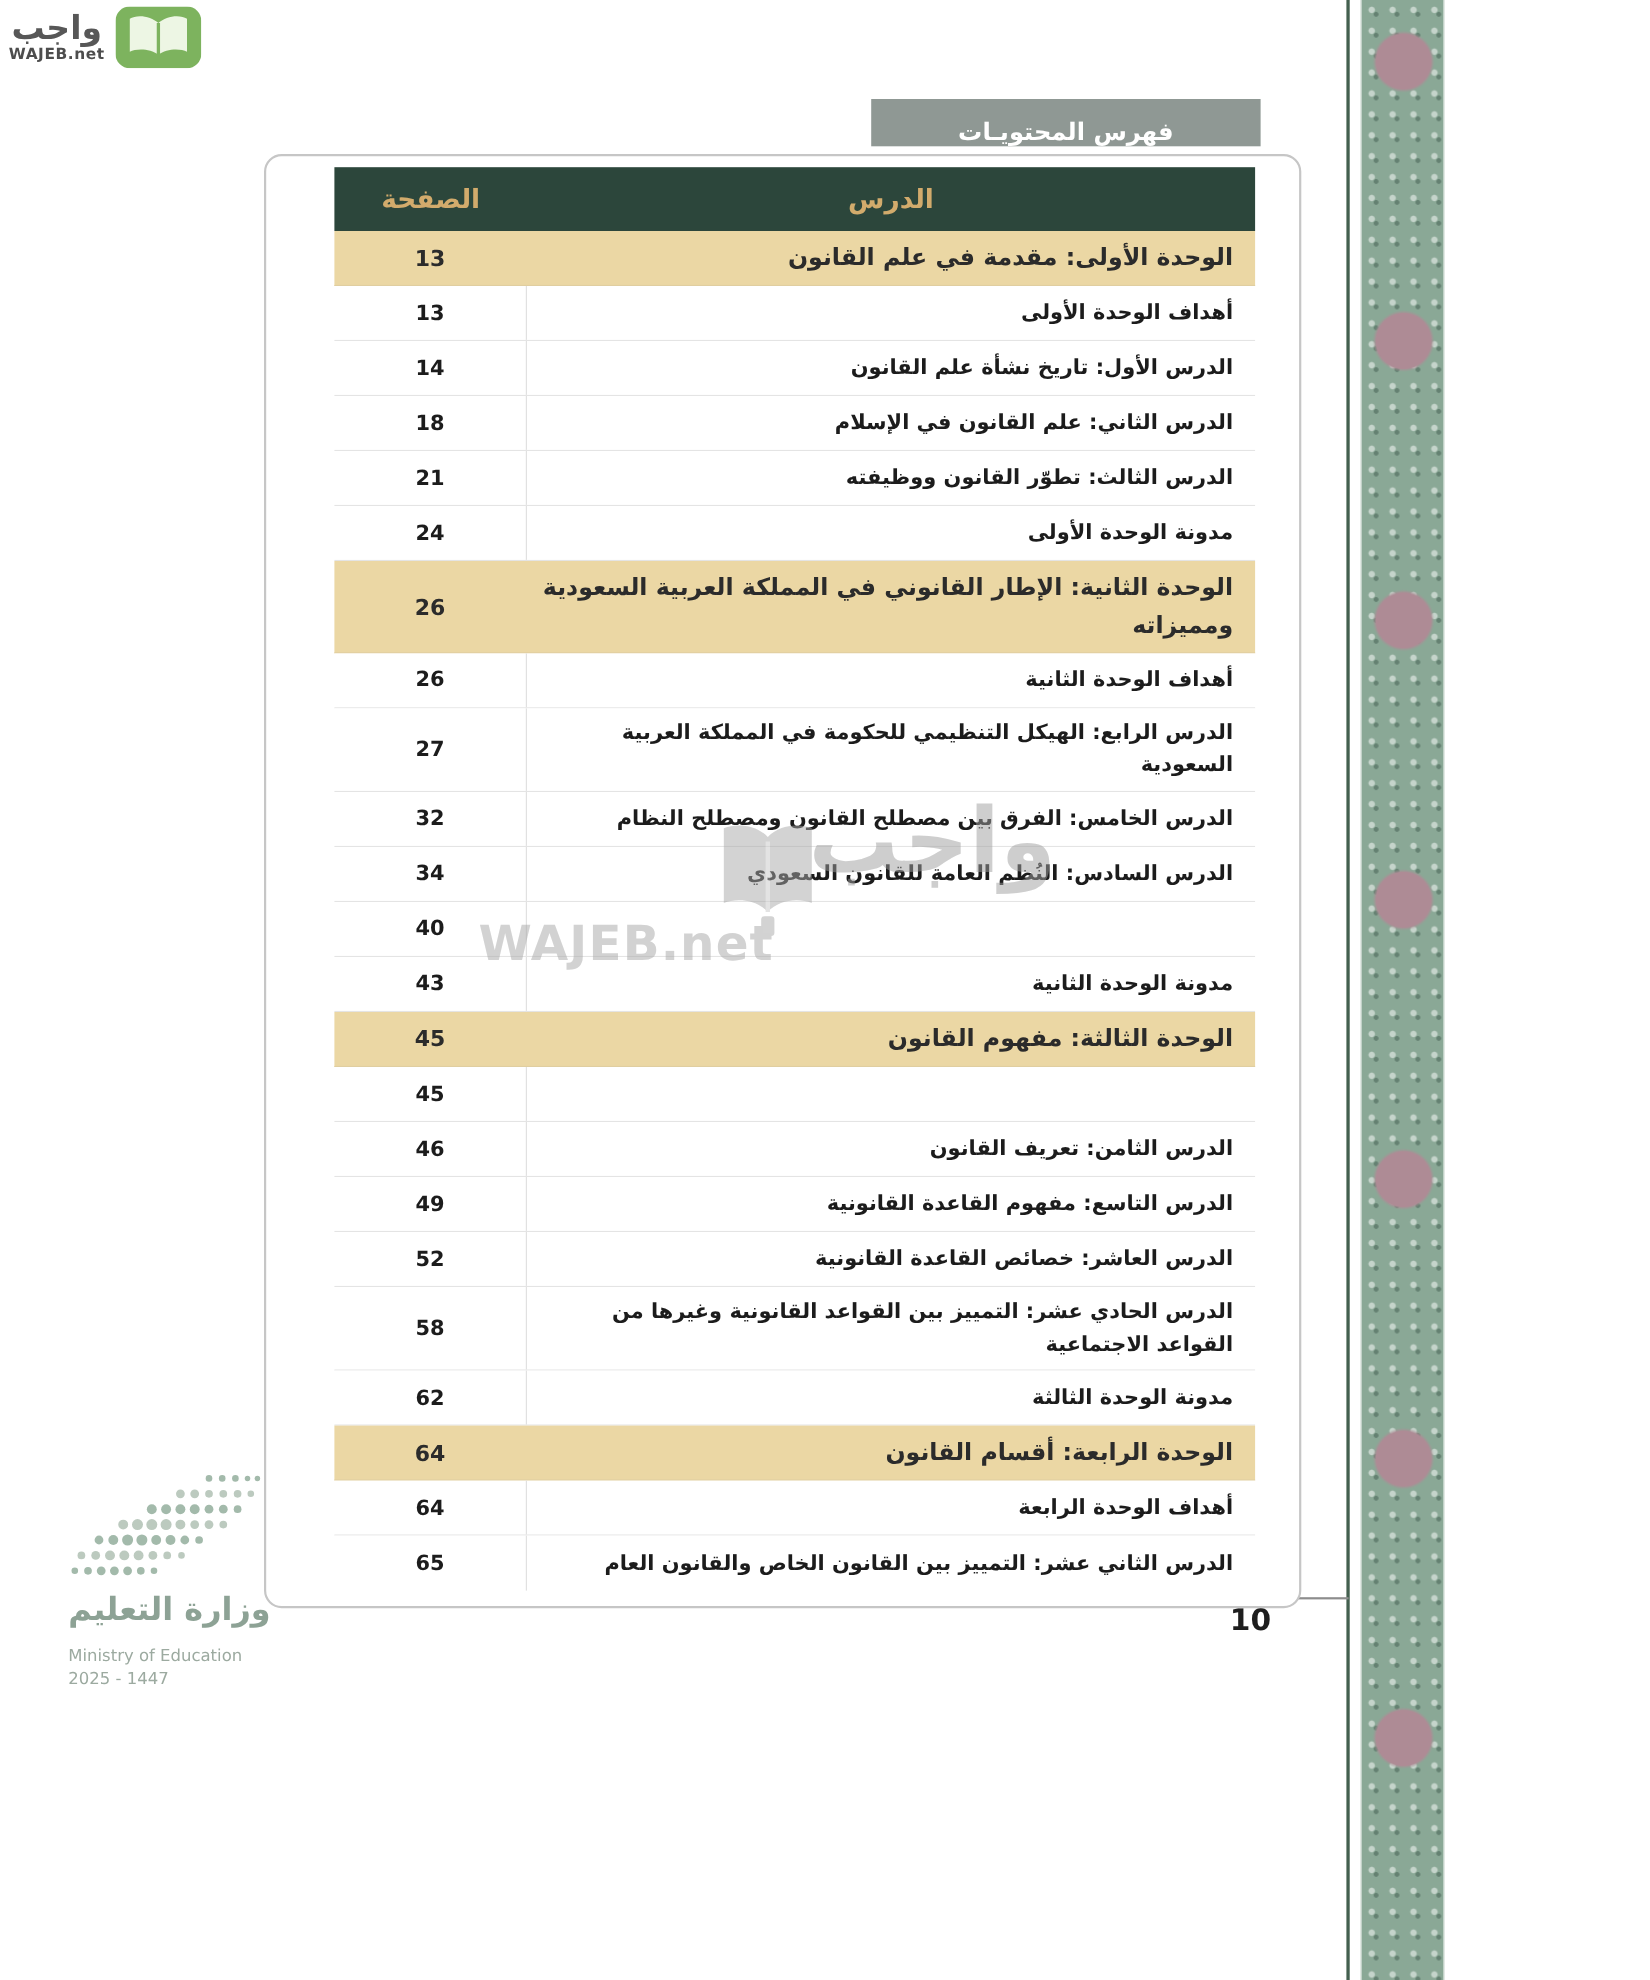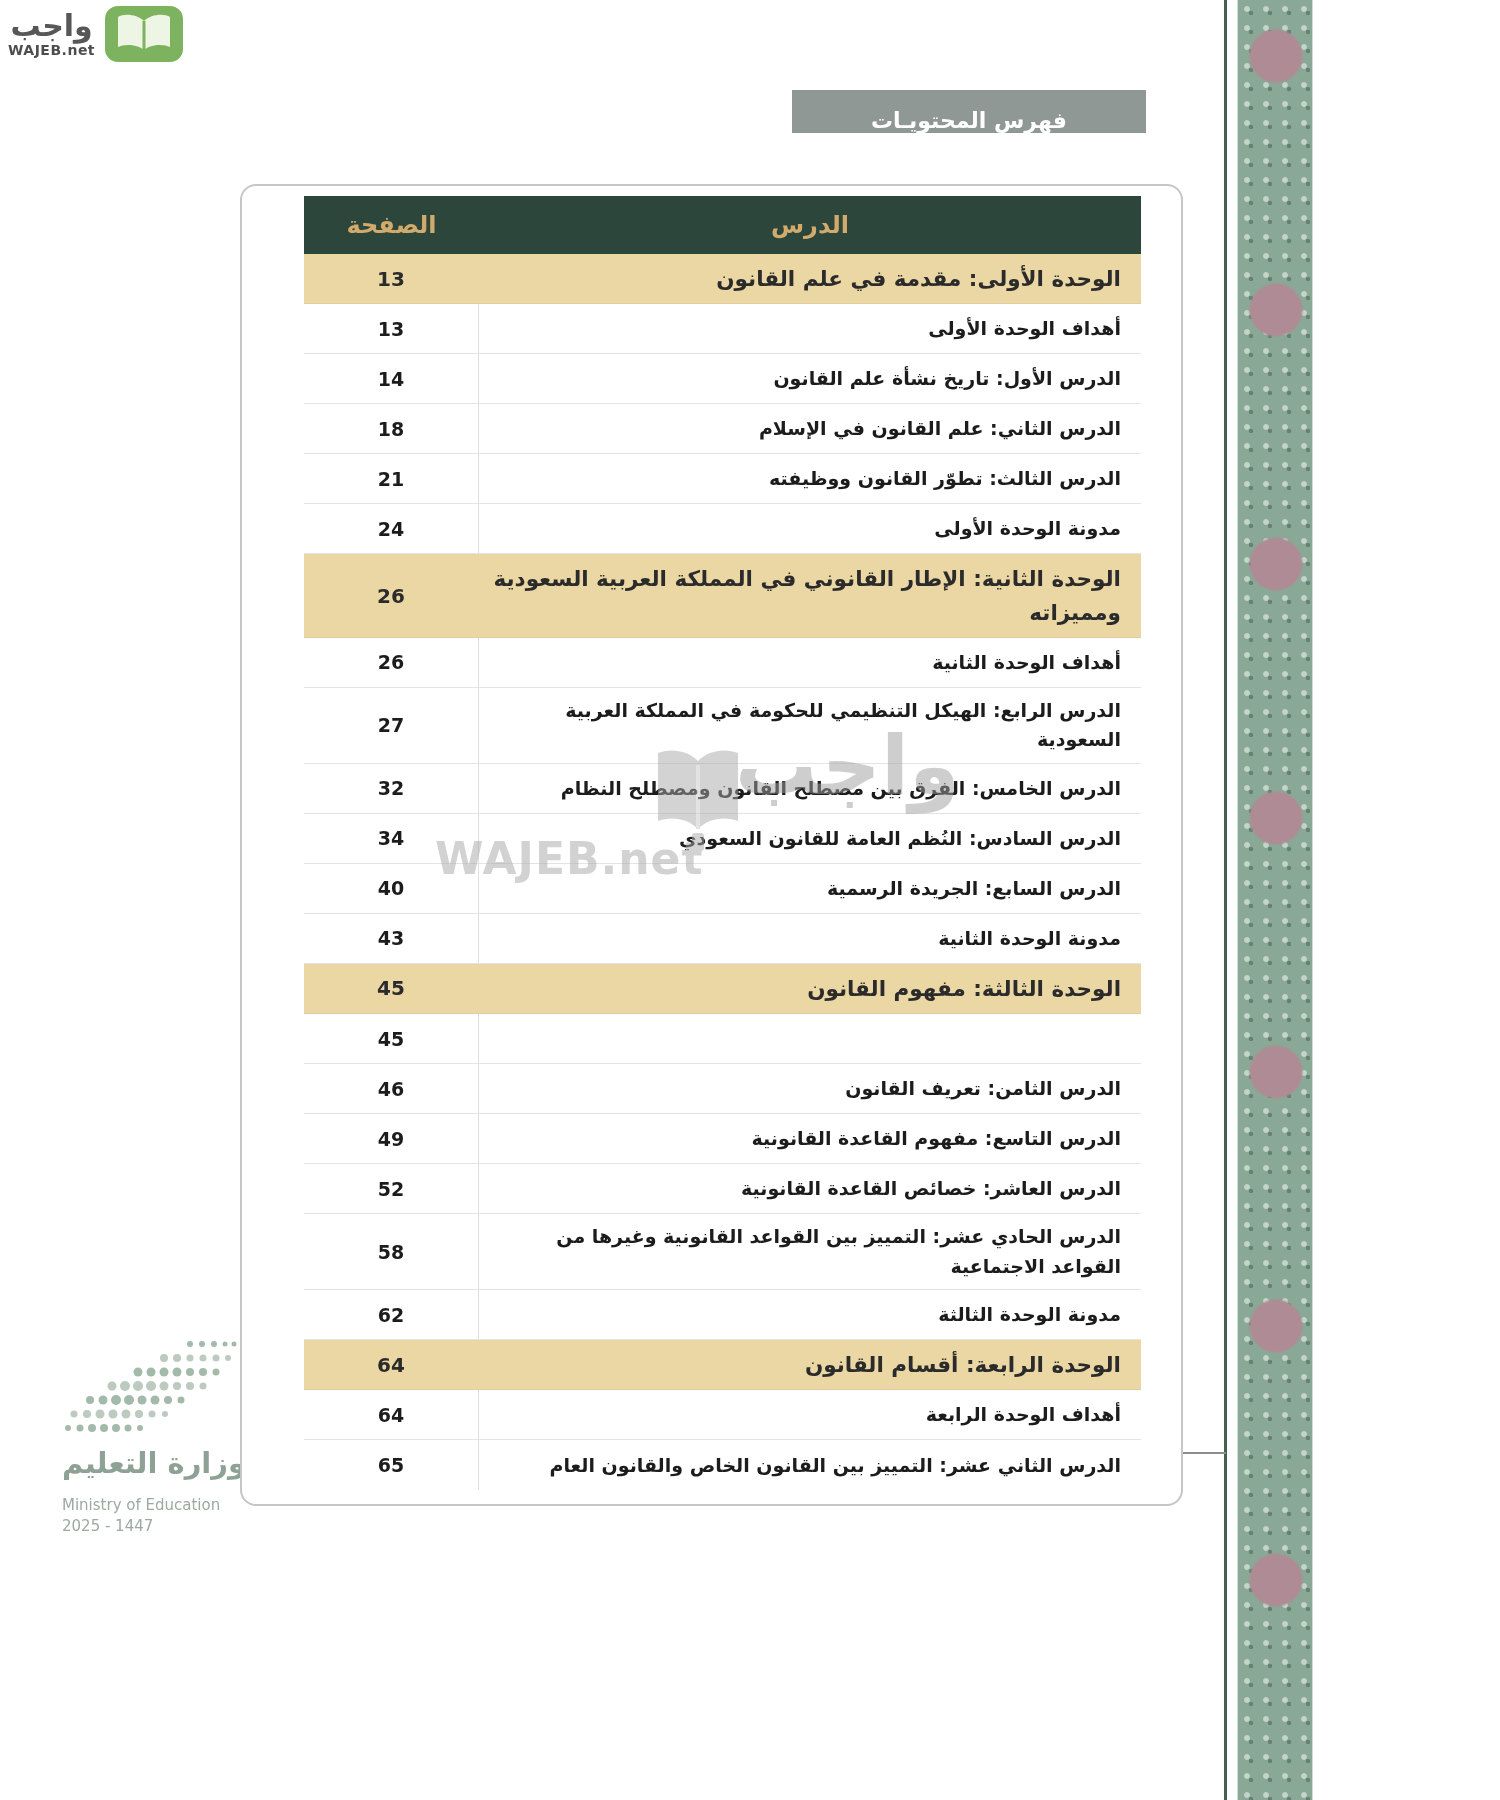--- a/index.html
+++ b/index.html
@@ -31,21 +31,21 @@
   .title-bar{
     position:absolute;left:792px;top:90px;width:354px;height:43px;
     background:var(--bar-gray);color:#fff;display:flex;align-items:flex-end;justify-content:center;
     font-size:22px;font-weight:bold;direction:rtl;letter-spacing:1px;z-index:2;
   }
 
   
   .card{
     position:absolute;left:240px;top:140px;width:943px;min-height:1284px;
     border:2px solid #c6c6c6;border-radius:16px;background:#fff;
-    padding:10px 40px 14px 62px;z-index:1;margin-top:44px;
+    padding:10px 40px 14px 62px;z-index:1;
   }
   .toc-header{display:flex;height:58px;background:var(--header-green)}
   .hdr-page{width:175px;display:flex;align-items:center;justify-content:center;
     color:var(--header-gold);font-size:24px;font-weight:bold;direction:rtl}
   .hdr-lesson{flex:1;display:flex;align-items:center;justify-content:center;
     color:var(--header-gold);font-size:24px;font-weight:bold;direction:rtl}
 
   .row{display:flex;min-height:50px;border-bottom:1px solid #e4e4e4;background:#fff}
   .row:last-child{border-bottom:none}
   .cell-page{
@@ -169,21 +169,20 @@
     <div class="cell-lesson">الدرس الخامس: الفرق بين مصطلح القانون ومصطلح النظام</div>
   </div>
 
   <div class="row item">
     <div class="cell-page">34</div>
     <div class="cell-lesson">الدرس السادس: النُظم العامة للقانون السعودي</div>
   </div>
 
   <div class="row item">
     <div class="cell-page">40</div>
-    <div class="cell-lesson">الدرس السابع: الجريدة الرسمية</div>
   </div>
 
   <div class="row item">
     <div class="cell-page">43</div>
     <div class="cell-lesson">مدونة الوحدة الثانية</div>
   </div>
 
   <div class="row unit">
     <div class="cell-page">45</div>
     <div class="cell-lesson">الوحدة الثالثة: مفهوم القانون</div>

